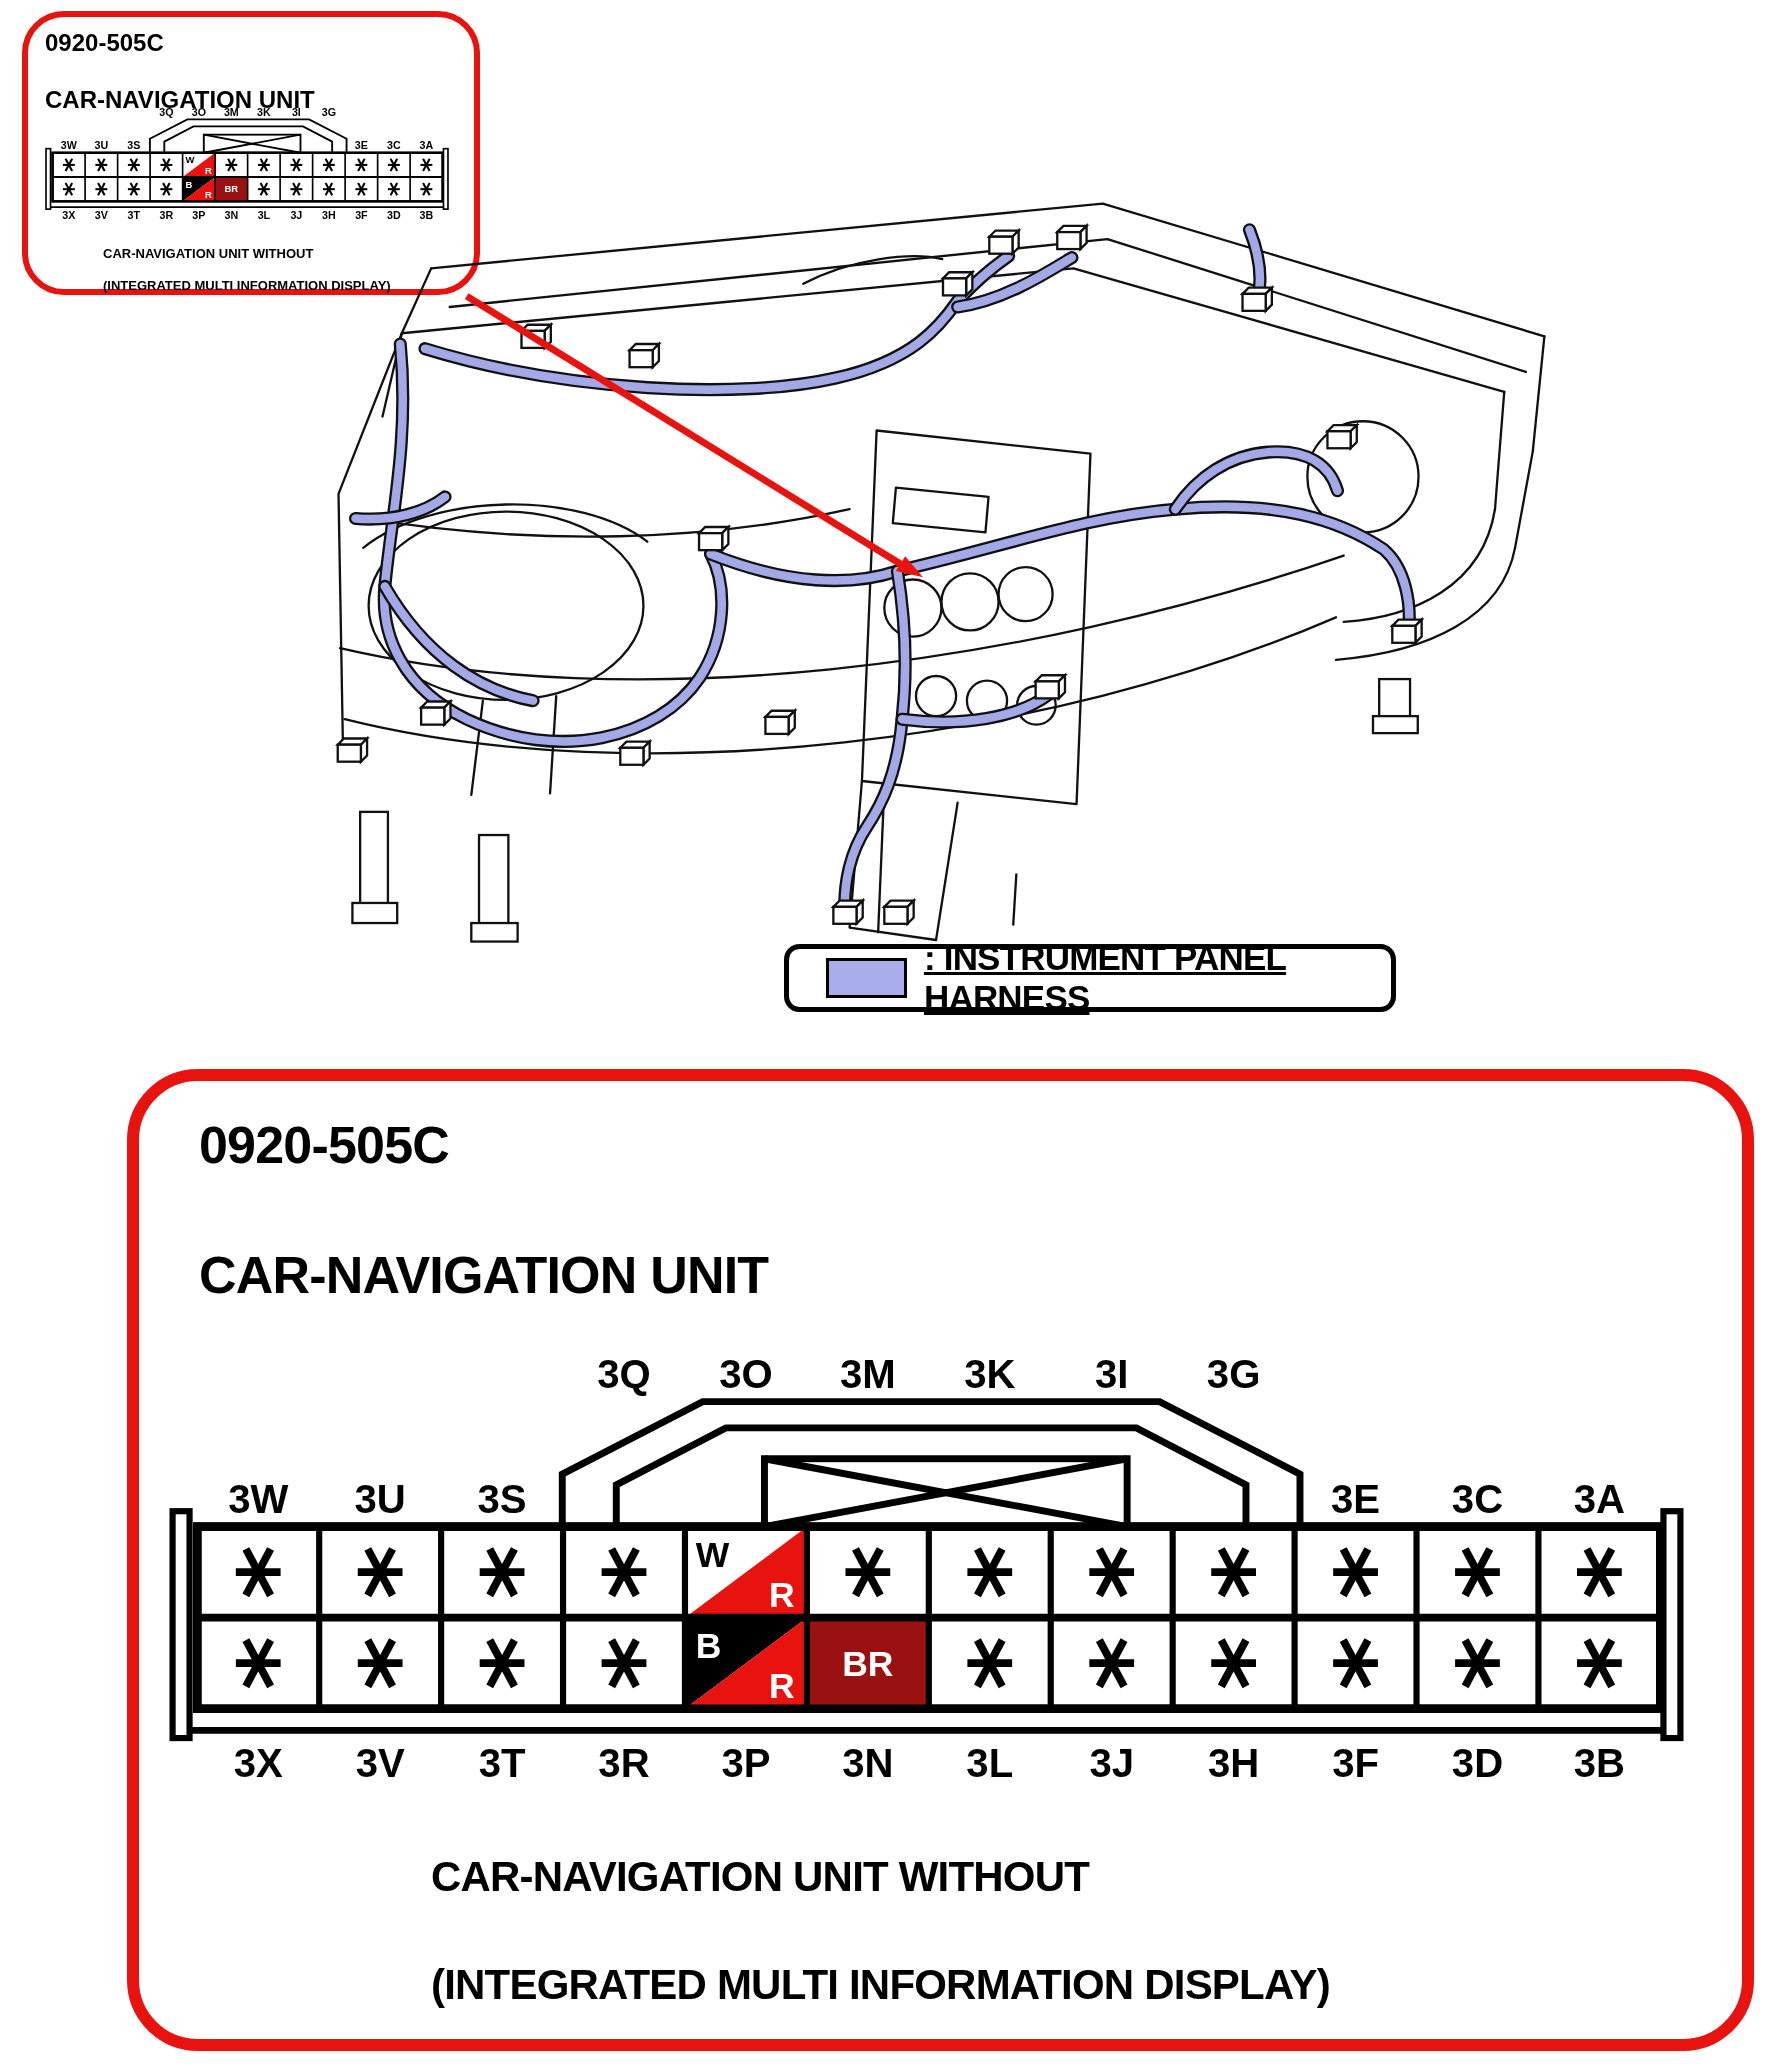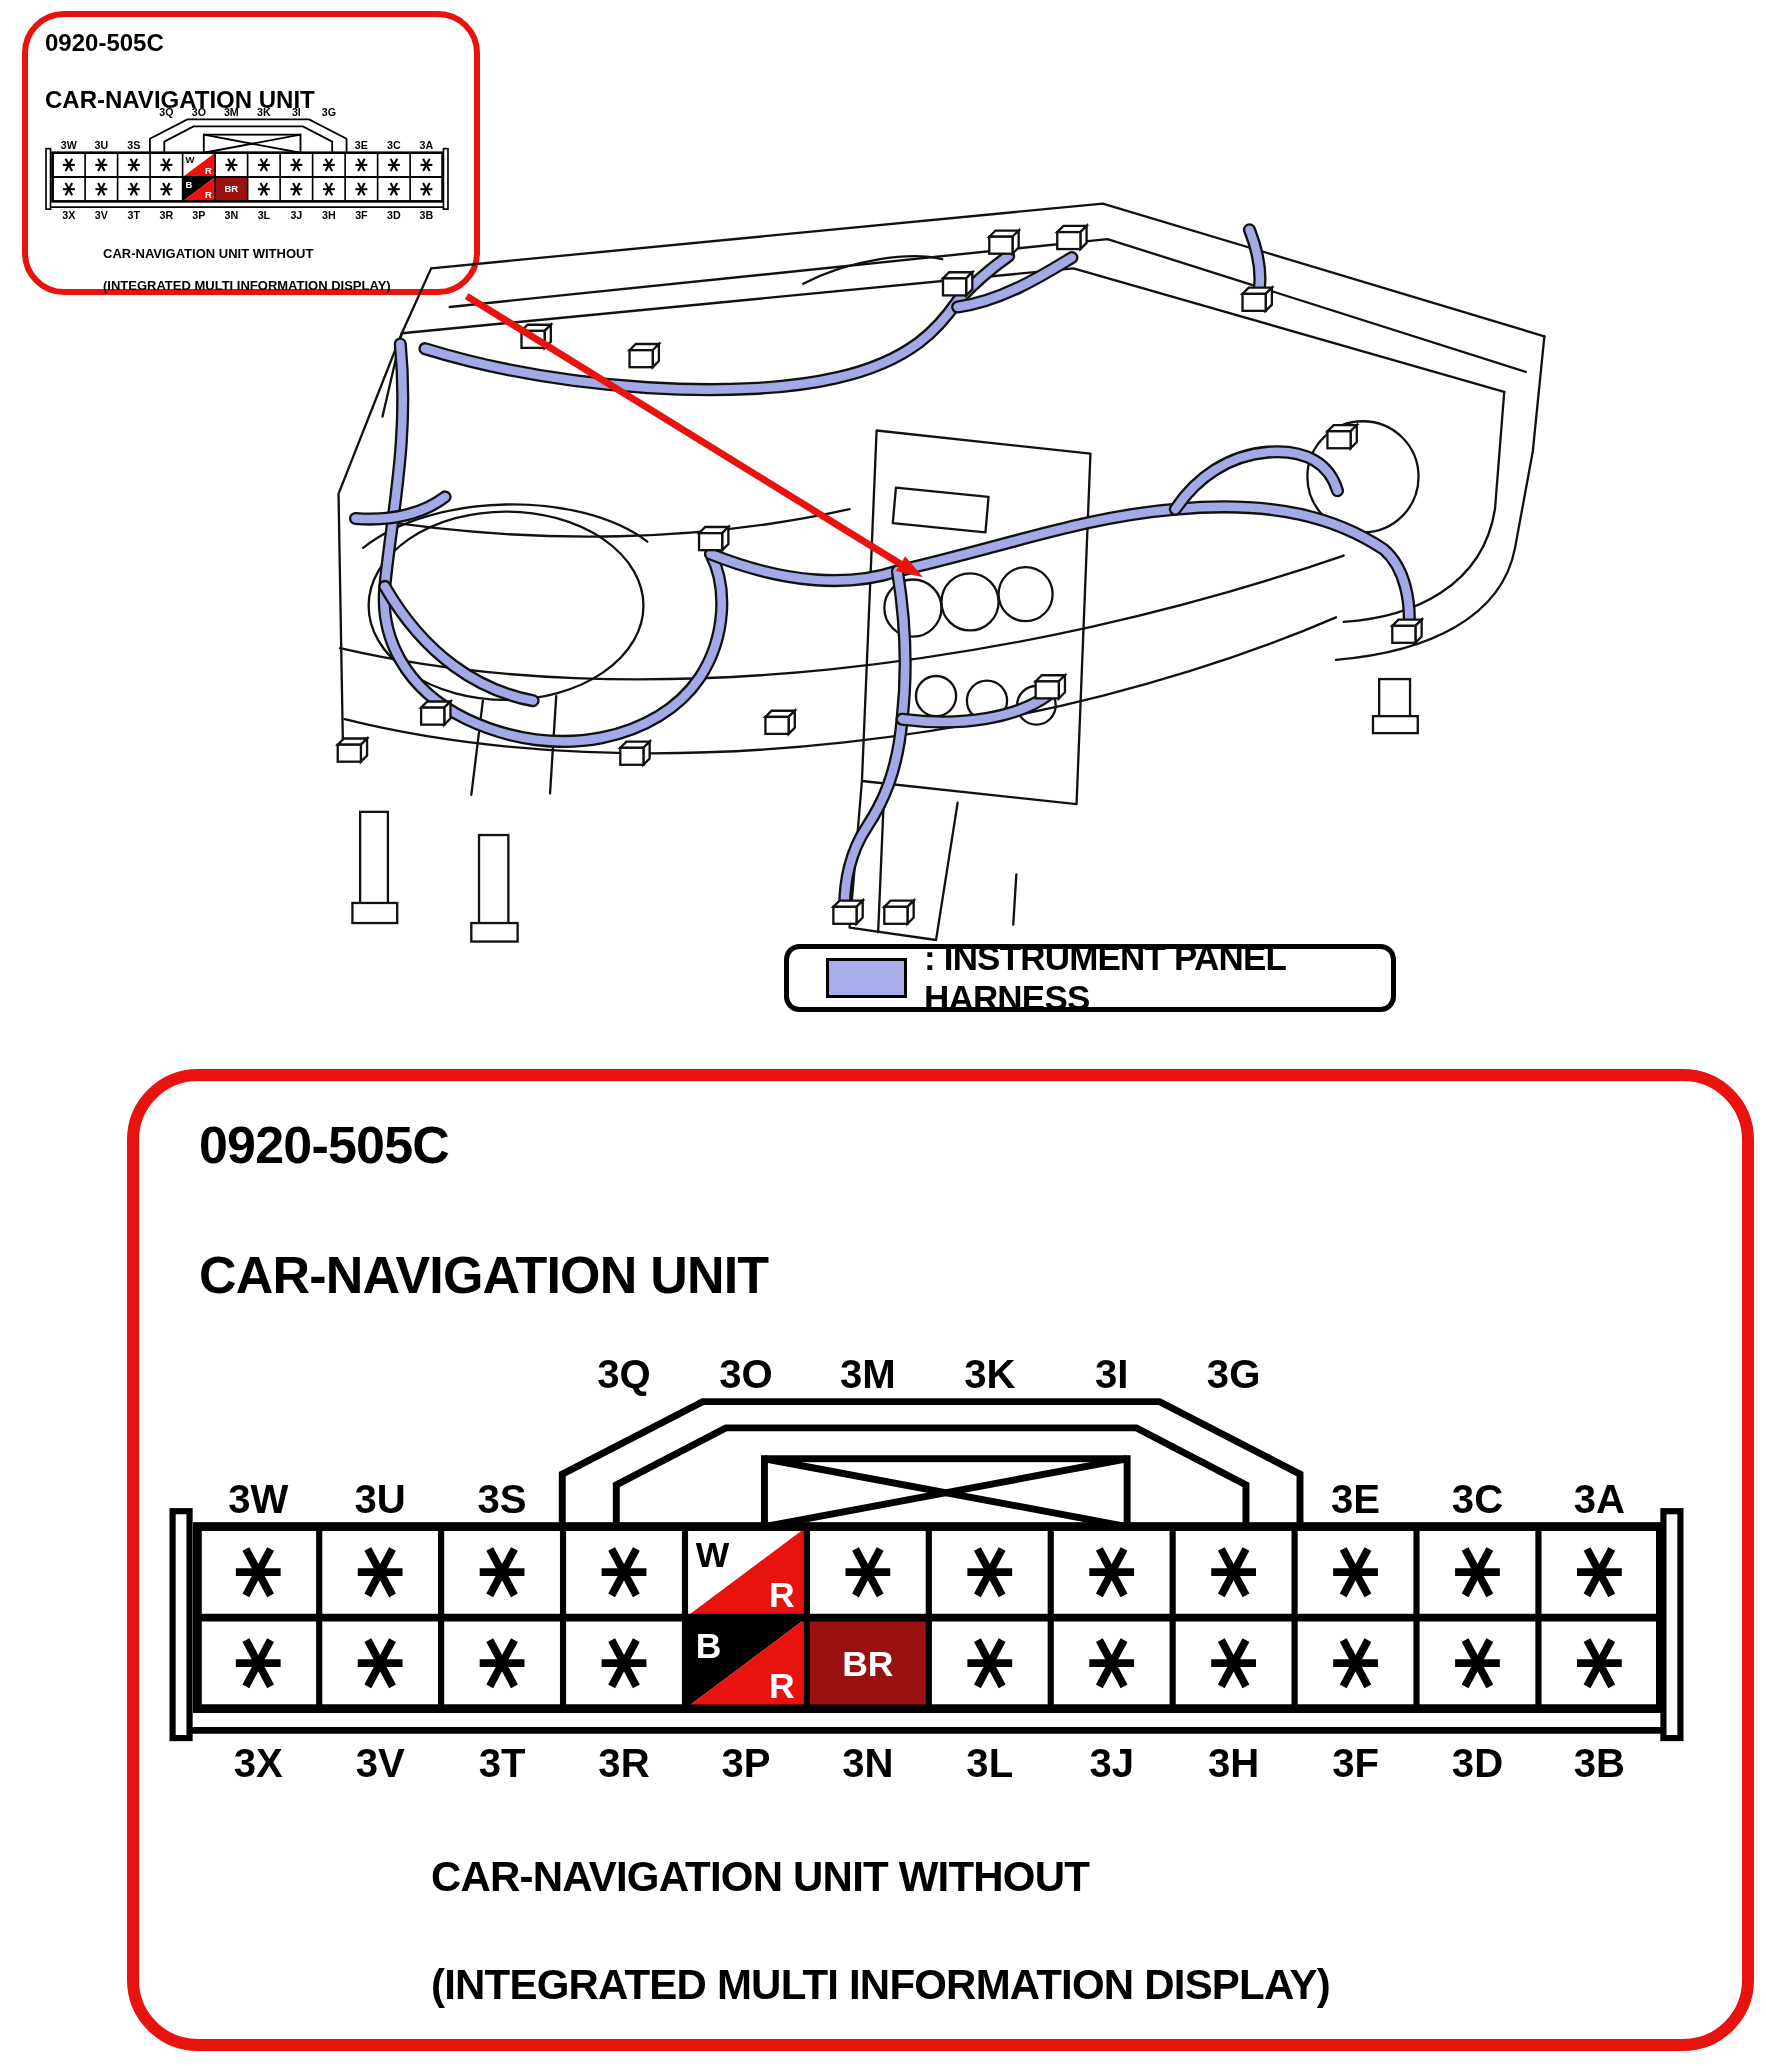--- a/index.html
+++ b/index.html
@@ -13,21 +13,21 @@
     left:21.6px;top:10.8px;width:446px;height:272px;
     border:6.2px solid #e8130f;border-radius:42px;background:#fff;
   }
   #callout-title{left:45px;top:29px;font-size:24px;font-weight:bold;line-height:28.6px;white-space:pre-line;}
   #callout-caption{left:103px;top:246px;font-size:13px;font-weight:bold;line-height:16px;text-align:left;white-space:pre-line;}
   #connector-mini{left:31px;top:99px;}
   
   #legend-box{
     left:784px;top:944px;width:612px;height:68px;
     border:5.4px solid #000;border-radius:15.4px;background:#fff;
-    display:flex;align-items:center;padding-left:37px;box-sizing:border-box;
+    display:flex;align-items:center;padding-left:37px;box-sizing:border-box;text-decoration:underline;
   }
   #legend-swatch{width:86px;height:34px;border:3.1px solid #000;margin-right:17px;}
   #legend-label{font-size:35px;font-weight:bold;letter-spacing:-0.8px;}
   
   #detail-box{
     left:127px;top:1069px;width:1627px;height:982px;
     border:12.4px solid #e8130f;border-radius:71px;background:#fff;box-sizing:border-box;
   }
   #detail-title{left:199px;top:1113px;font-size:52px;font-weight:bold;line-height:65px;white-space:pre-line;letter-spacing:-0.8px;}
   #detail-caption{left:431px;top:1850px;font-size:42px;font-weight:bold;line-height:54px;white-space:pre-line;letter-spacing:-0.8px;}

